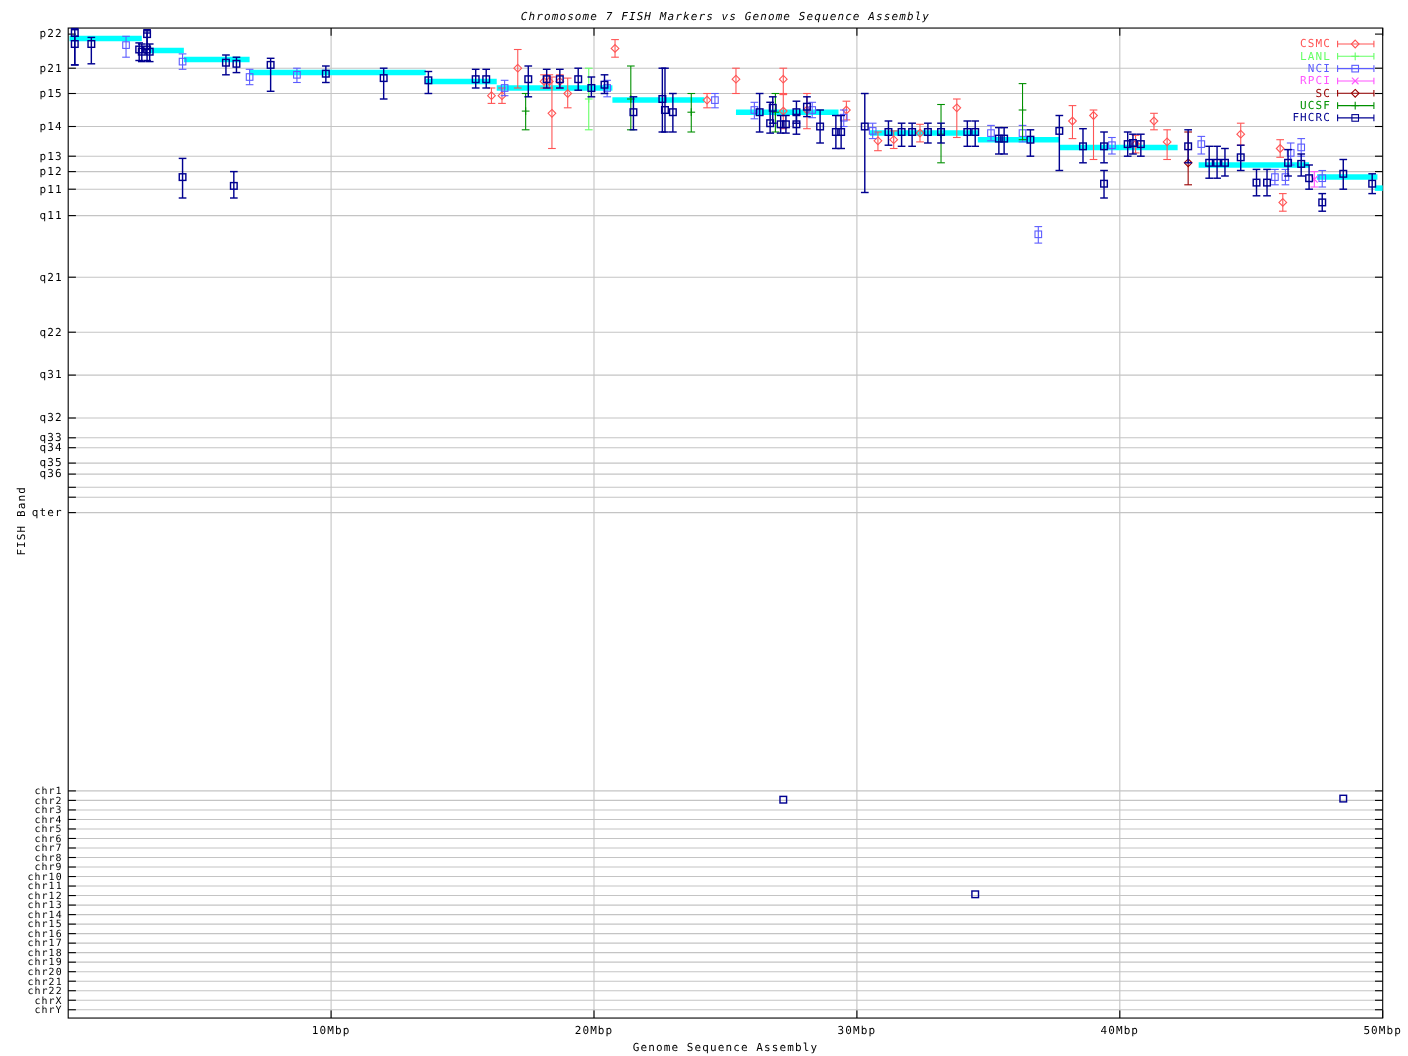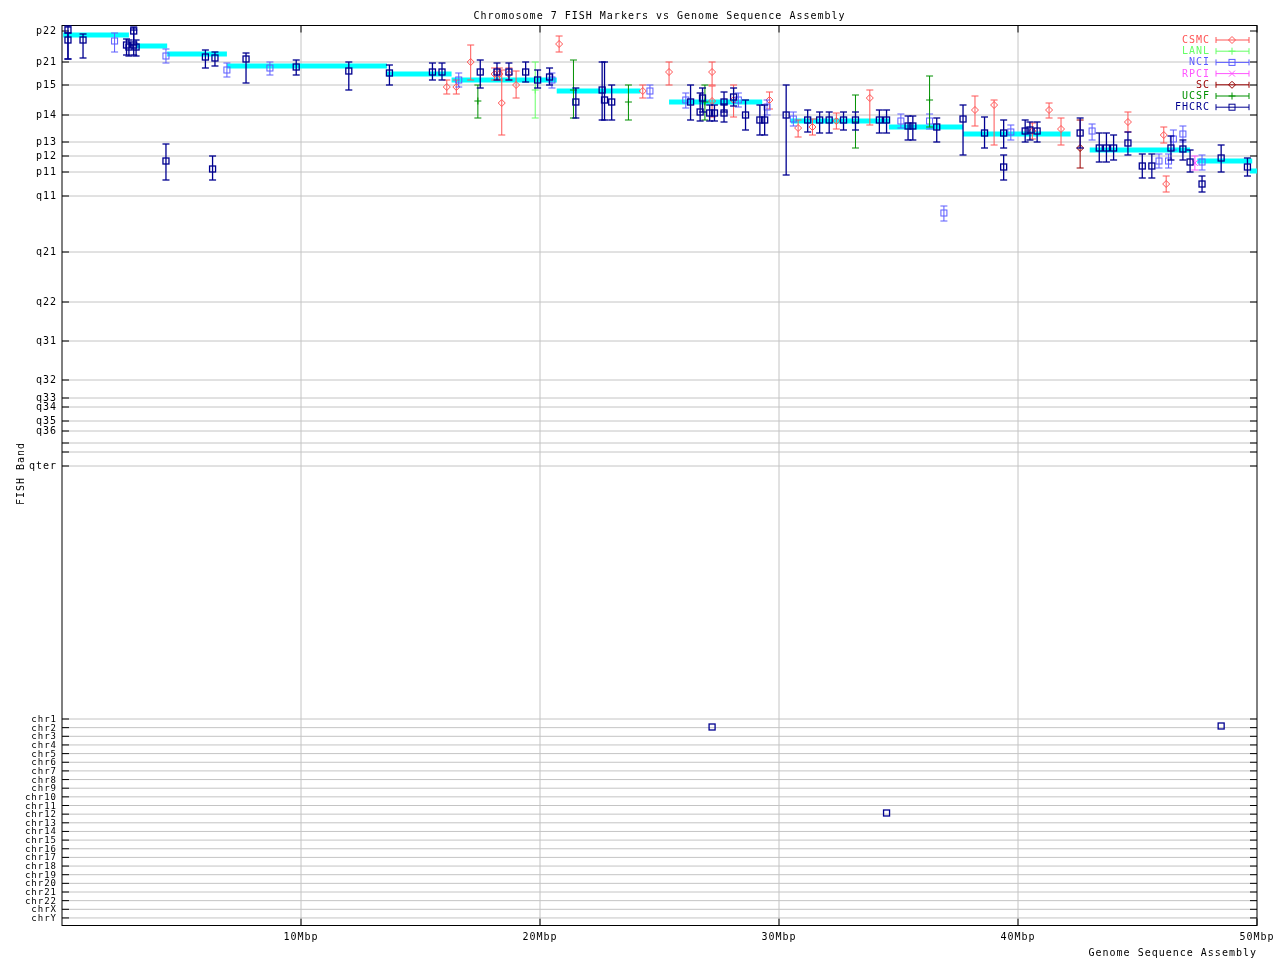--- a/index.html
+++ b/index.html
@@ -1,21 +1,21 @@
 <!DOCTYPE html>
 <html><head>
 <meta charset="utf-8">
 <style>
   html,body{margin:0;padding:0;background:#ffffff;}
   #page{position:relative;width:1280px;height:960px;background:#ffffff;
         font-family:"DejaVu Sans Mono","Liberation Mono",monospace;color:#000;}
   #chart-svg{position:absolute;left:0;top:0;}
   .ovl{position:absolute;font-size:10px;letter-spacing:1px;white-space:nowrap;}
-  #title{left:62px;top:10px;width:1195px;text-align:center;}
-  #xlabel{left:62px;top:947px;width:1195px;text-align:right;}
+  #title{left:62px;top:10px;width:1195px;text-align:center;font-style:italic;}
+  #xlabel{left:62px;top:947px;width:1195px;text-align:center;}
   #ylabel{left:-30px;top:468px;width:100px;text-align:center;
           transform:rotate(-90deg);transform-origin:center center;}
 </style>
 </head>
 <body>
 
 <div id="page">
   <div id="title" class="ovl">Chromosome 7 FISH Markers vs Genome Sequence Assembly</div>
   <div id="xlabel" class="ovl">Genome Sequence Assembly</div>
   <div id="ylabel" class="ovl">FISH Band</div>

